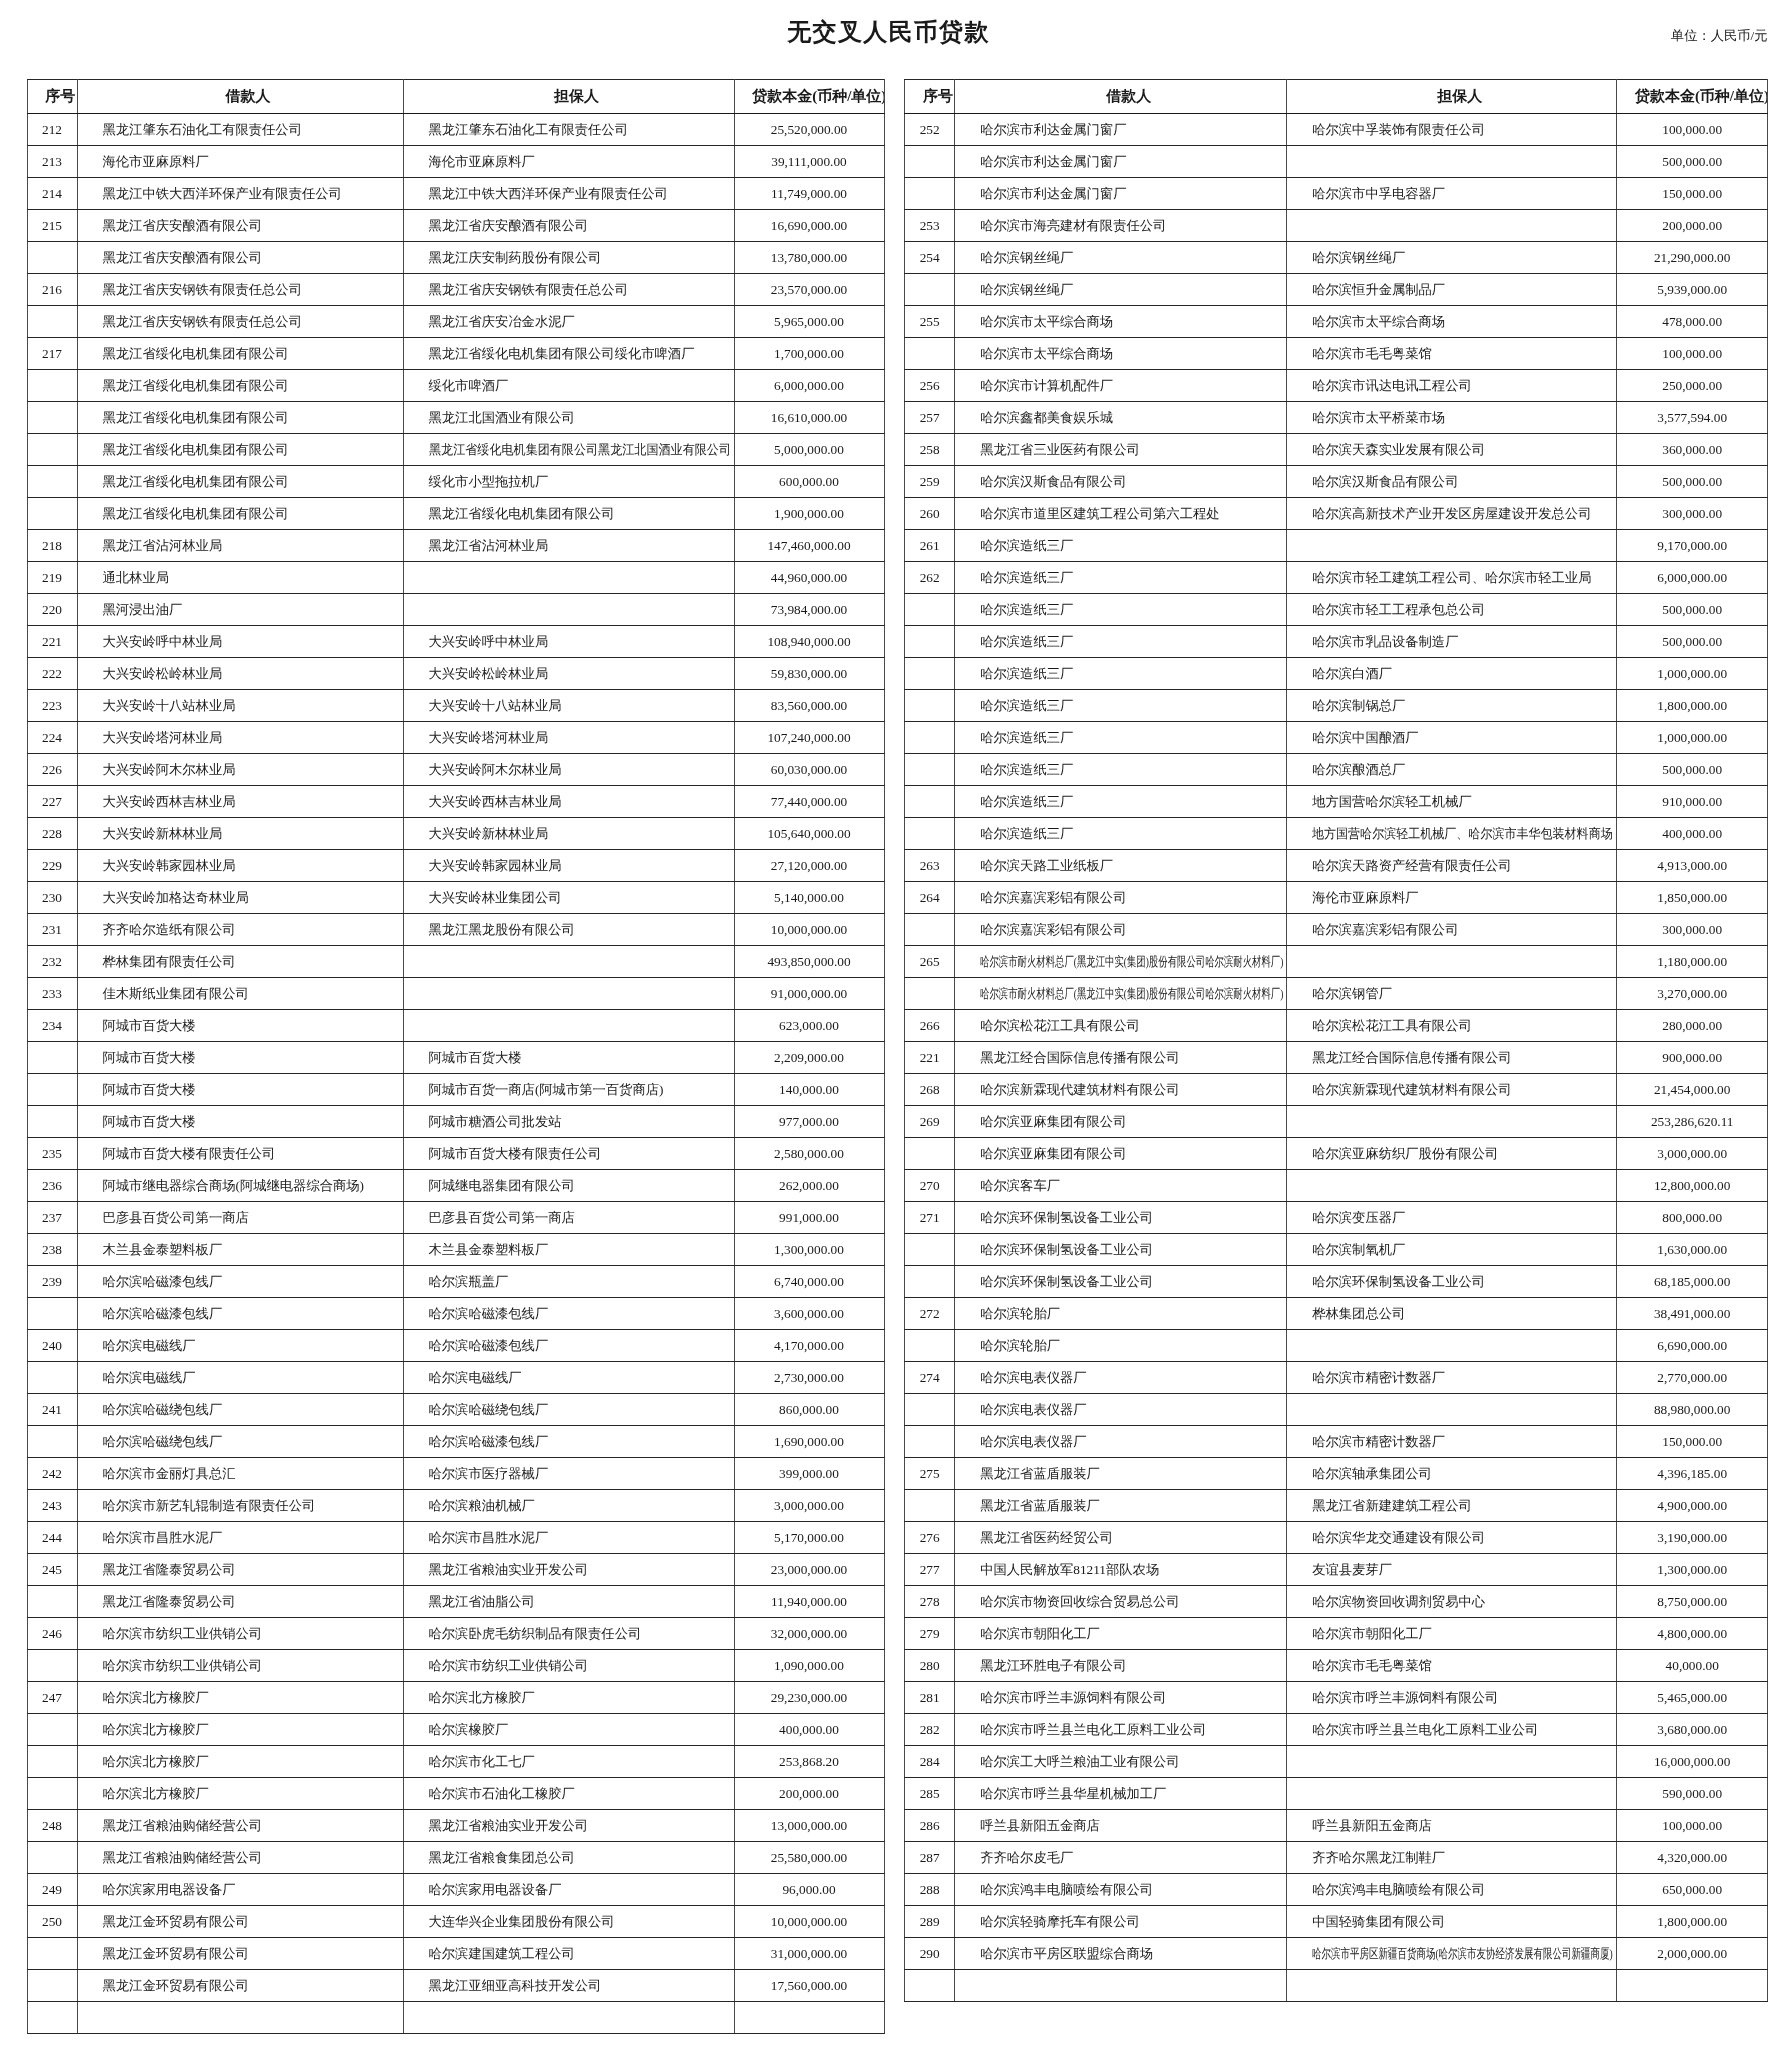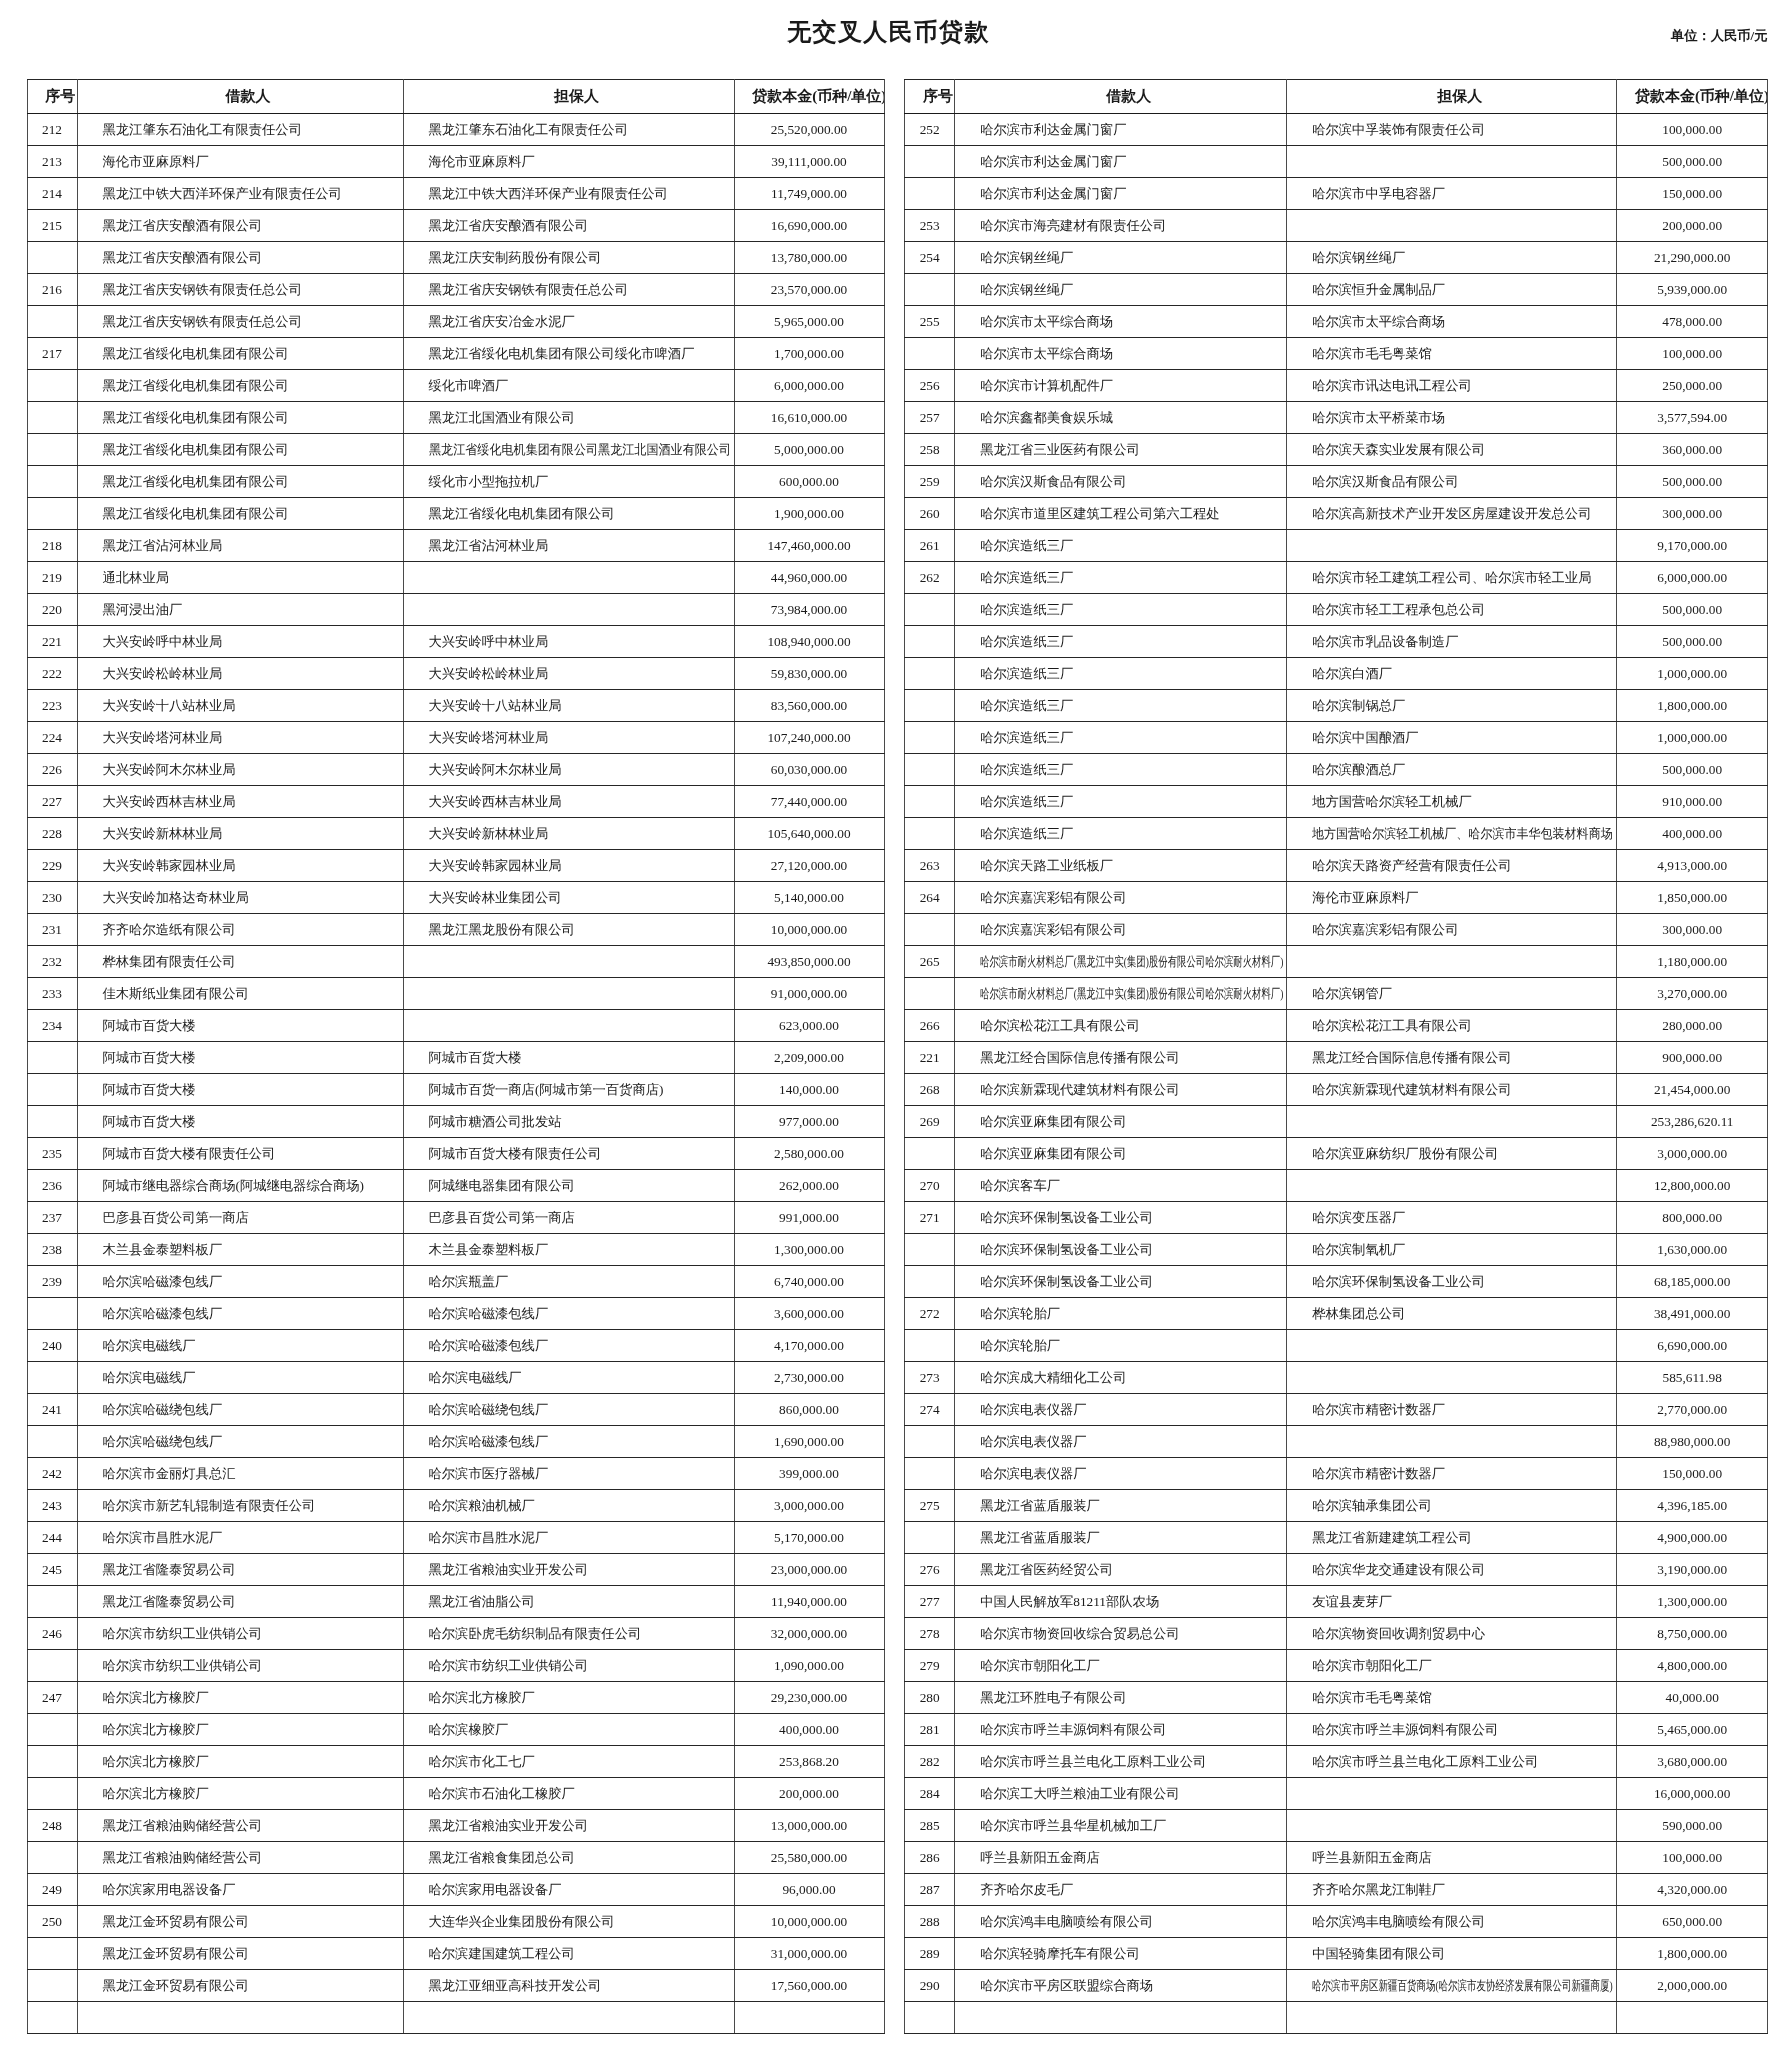--- a/index.html
+++ b/index.html
@@ -9,21 +9,21 @@
     color:#1a1a1a;
   }
   .page{position:absolute;inset:0;background:#ffffff;}
   .doc-title{
     position:absolute;top:16.3px;left:0;width:100%;
     text-align:center;font-size:24px;font-weight:bold;
     letter-spacing:1.3px;
   }
   .unit-label{
     position:absolute;top:26.5px;right:9.4px;
-    font-size:13.3px;font-weight:bold;
+    font-size:13.3px;font-weight:normal;
   }
   .tables{
     position:absolute;top:79px;left:26.5px;
     display:flex;gap:19.7px;align-items:flex-start;
   }
   table{
     border-collapse:collapse;table-layout:fixed;
     background:#ffffff;
     border:1.3px solid #262626;
   }
@@ -684,26 +684,20 @@
             <td class="name"><span class="t">桦林集团总公司</span></td>
             <td class="amount"><span class="t">38,491,000.00</span></td>
           </tr>
           <tr>
             <td class="seq"><span class="t"></span></td>
             <td class="name"><span class="t">哈尔滨轮胎厂</span></td>
             <td class="name"><span class="t"></span></td>
             <td class="amount"><span class="t">6,690,000.00</span></td>
           </tr>
           <tr>
-            <td class="seq"><span class="t">273</span></td>
-            <td class="name"><span class="t">哈尔滨成大精细化工公司</span></td>
-            <td class="name"><span class="t"></span></td>
-            <td class="amount"><span class="t">585,611.98</span></td>
-          </tr>
-          <tr>
             <td class="seq"><span class="t">274</span></td>
             <td class="name"><span class="t">哈尔滨电表仪器厂</span></td>
             <td class="name"><span class="t">哈尔滨市精密计数器厂</span></td>
             <td class="amount"><span class="t">2,770,000.00</span></td>
           </tr>
           <tr>
             <td class="seq"><span class="t"></span></td>
             <td class="name"><span class="t">哈尔滨电表仪器厂</span></td>
             <td class="name"><span class="t"></span></td>
             <td class="amount"><span class="t">88,980,000.00</span></td>

